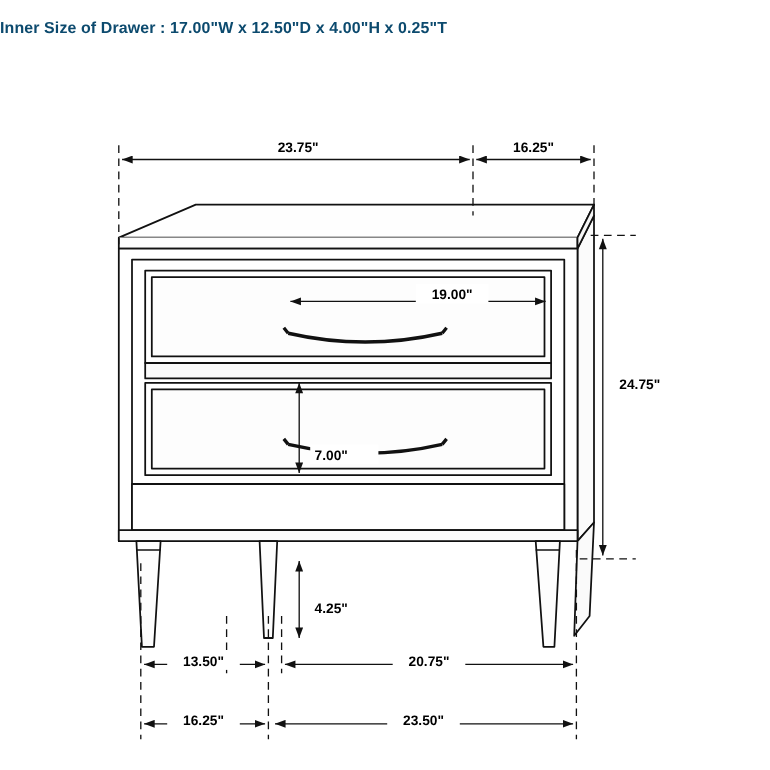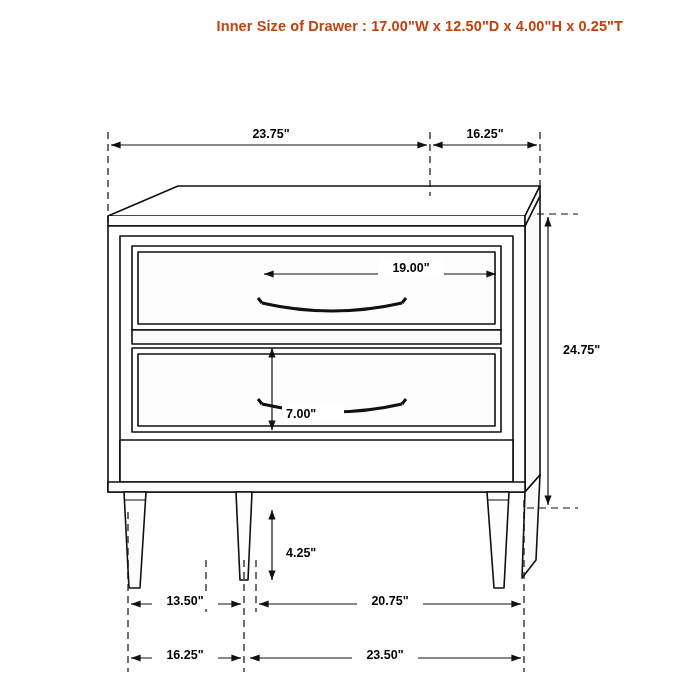--- a/index.html
+++ b/index.html
@@ -18,25 +18,25 @@
   #stage {
     position: relative;
     width: 700px;
     height: 700px;
   }
   .title {
     position: absolute;
     top: 18px;
     left: 0;
     width: 623px;
-    text-align: right;
+    text-align: left;
     font-size: 14.5px;
     font-weight: bold;
     letter-spacing: 0.1px;
-    color: #c2410c;
+    color: #0c4a6e;
   }
   svg.diagram {
     position: absolute;
     top: 0;
     left: 0;
     width: 700px;
     height: 700px;
   }
   .dimlabel {
     font-family: "Liberation Sans", sans-serif;

